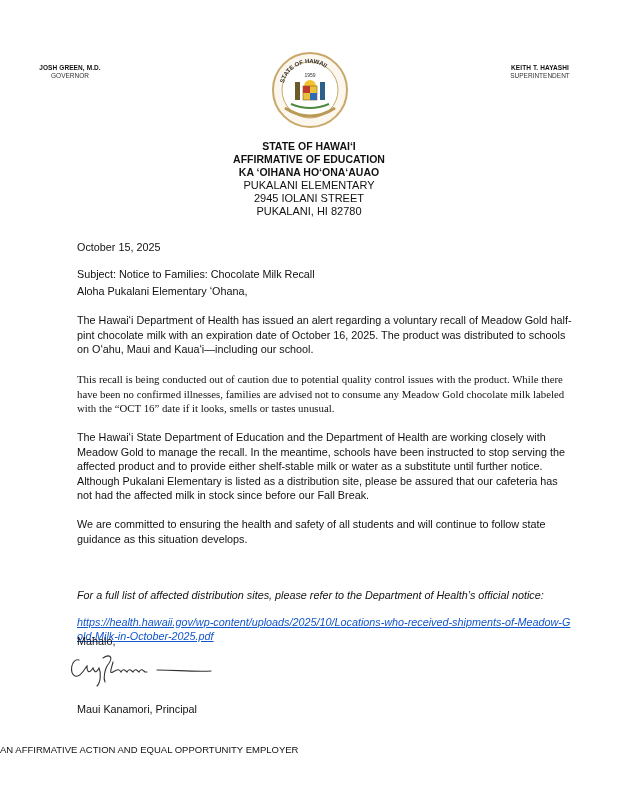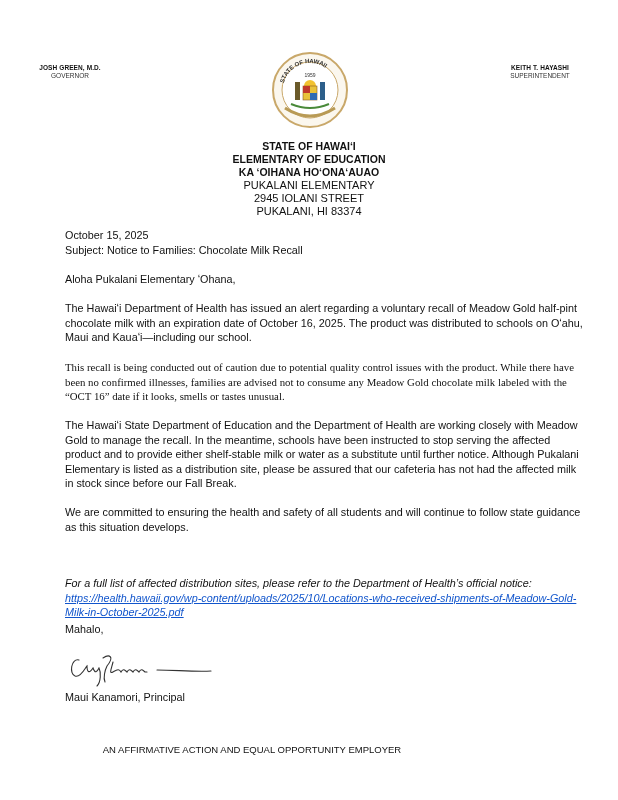--- a/index.html
+++ b/index.html
@@ -15,25 +15,25 @@
 
   .seal { position: absolute; left: 265px; top: 50px; width: 90px; height: 80px; }
 
   .letterhead { position: absolute; top: 140px; left: 0; width: 618px; text-align: center; }
   .letterhead .bold { font-size: 10.5px; font-weight: bold; line-height: 13px; }
   .letterhead .reg { font-size: 11px; line-height: 13px; }
 
   .body-text {
     position: absolute; left: 65px; width: 520px; font-size: 10.8px; line-height: 14.5px;
   }
-  .body-text p { margin: 0; }
+  .body-text p { margin: 12px; }
   a.link { color: #1155cc; text-decoration: underline; }
 
   .signature { position: absolute; left: 65px; top: 648px; width: 150px; height: 40px; }
-  .footer { position: absolute; top: 744px; left: 0; width: 504px; text-align: center; font-size: 9.5px; }
+  .footer { position: absolute; top: 744px; left: 0; width: 504px; font-size: 9.5px; }
 </style>
 </head>
 <body>
 
 <div class="official left">
   <div class="name">JOSH GREEN, M.D.</div>
   <div class="title">GOVERNOR</div>
 </div>
 <div class="official right">
   <div class="name">KEITH T. HAYASHI</div>
@@ -55,25 +55,25 @@
     <rect x="45" y="43" width="7" height="7" fill="#2e6bb4"></rect>
     <rect x="30" y="32" width="5" height="18" fill="#6b5a2a"></rect>
     <rect x="55" y="32" width="5" height="18" fill="#2d5f8a"></rect>
     <path d="M26,54 Q45,62 64,54" fill="none" stroke="#4a8a3a" stroke-width="2"></path>
     <path d="M20,58 Q45,74 70,58" fill="none" stroke="#b89a55" stroke-width="3"></path>
   </svg>
 </div>
 
 <div class="letterhead">
   <div class="bold">STATE OF HAWAIʻI</div>
-  <div class="bold">ELEMENTARY OF EDUCATION</div>
+  <div class="bold">AFFIRMATIVE OF EDUCATION</div>
   <div class="bold">KA ʻOIHANA HOʻONAʻAUAO</div>
   <div class="reg">PUKALANI ELEMENTARY</div>
   <div class="reg">2945 IOLANI STREET</div>
-  <div class="reg">PUKALANI, HI 83374</div>
+  <div class="reg">PUKALANI, HI 82780</div>
 </div>
 
 <div class="body-text" style="top:228px;">
   <p>October 15, 2025</p>
   <p>Subject: Notice to Families: Chocolate Milk Recall</p>
 </div>
 
 <div class="body-text" style="top:272px;">
   <p>Aloha Pukalani Elementary ʻOhana,</p>
 </div>

